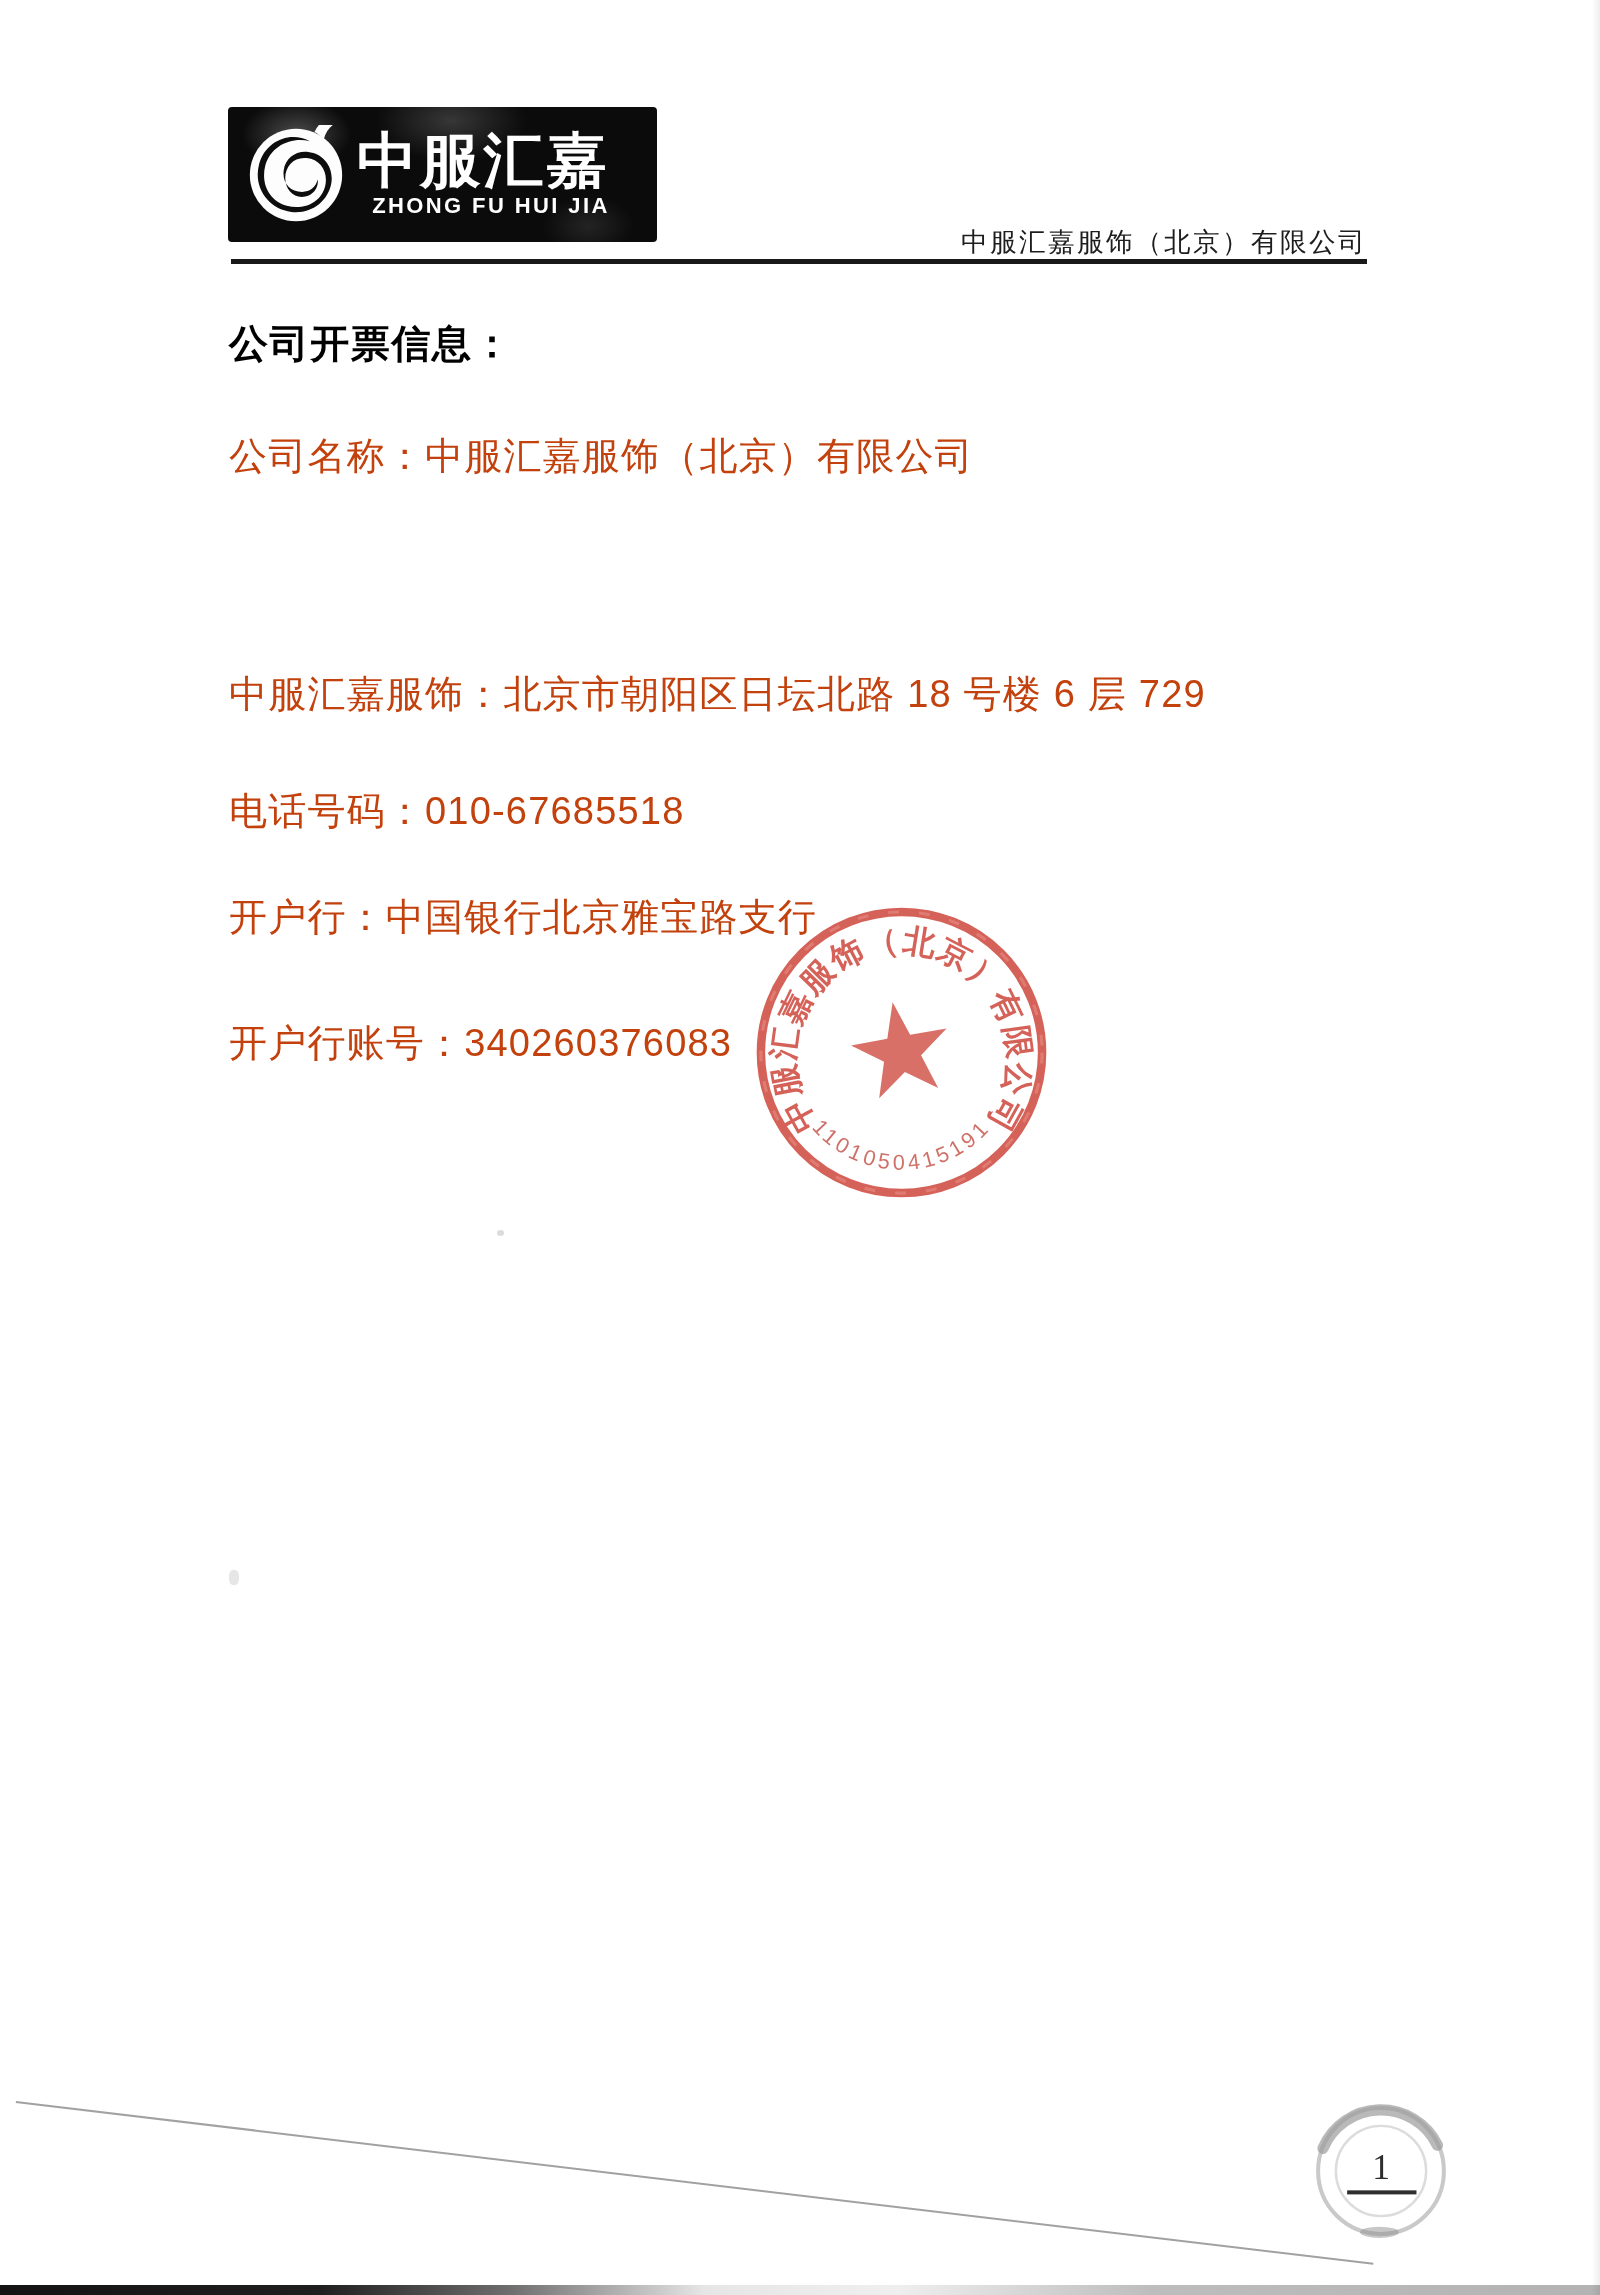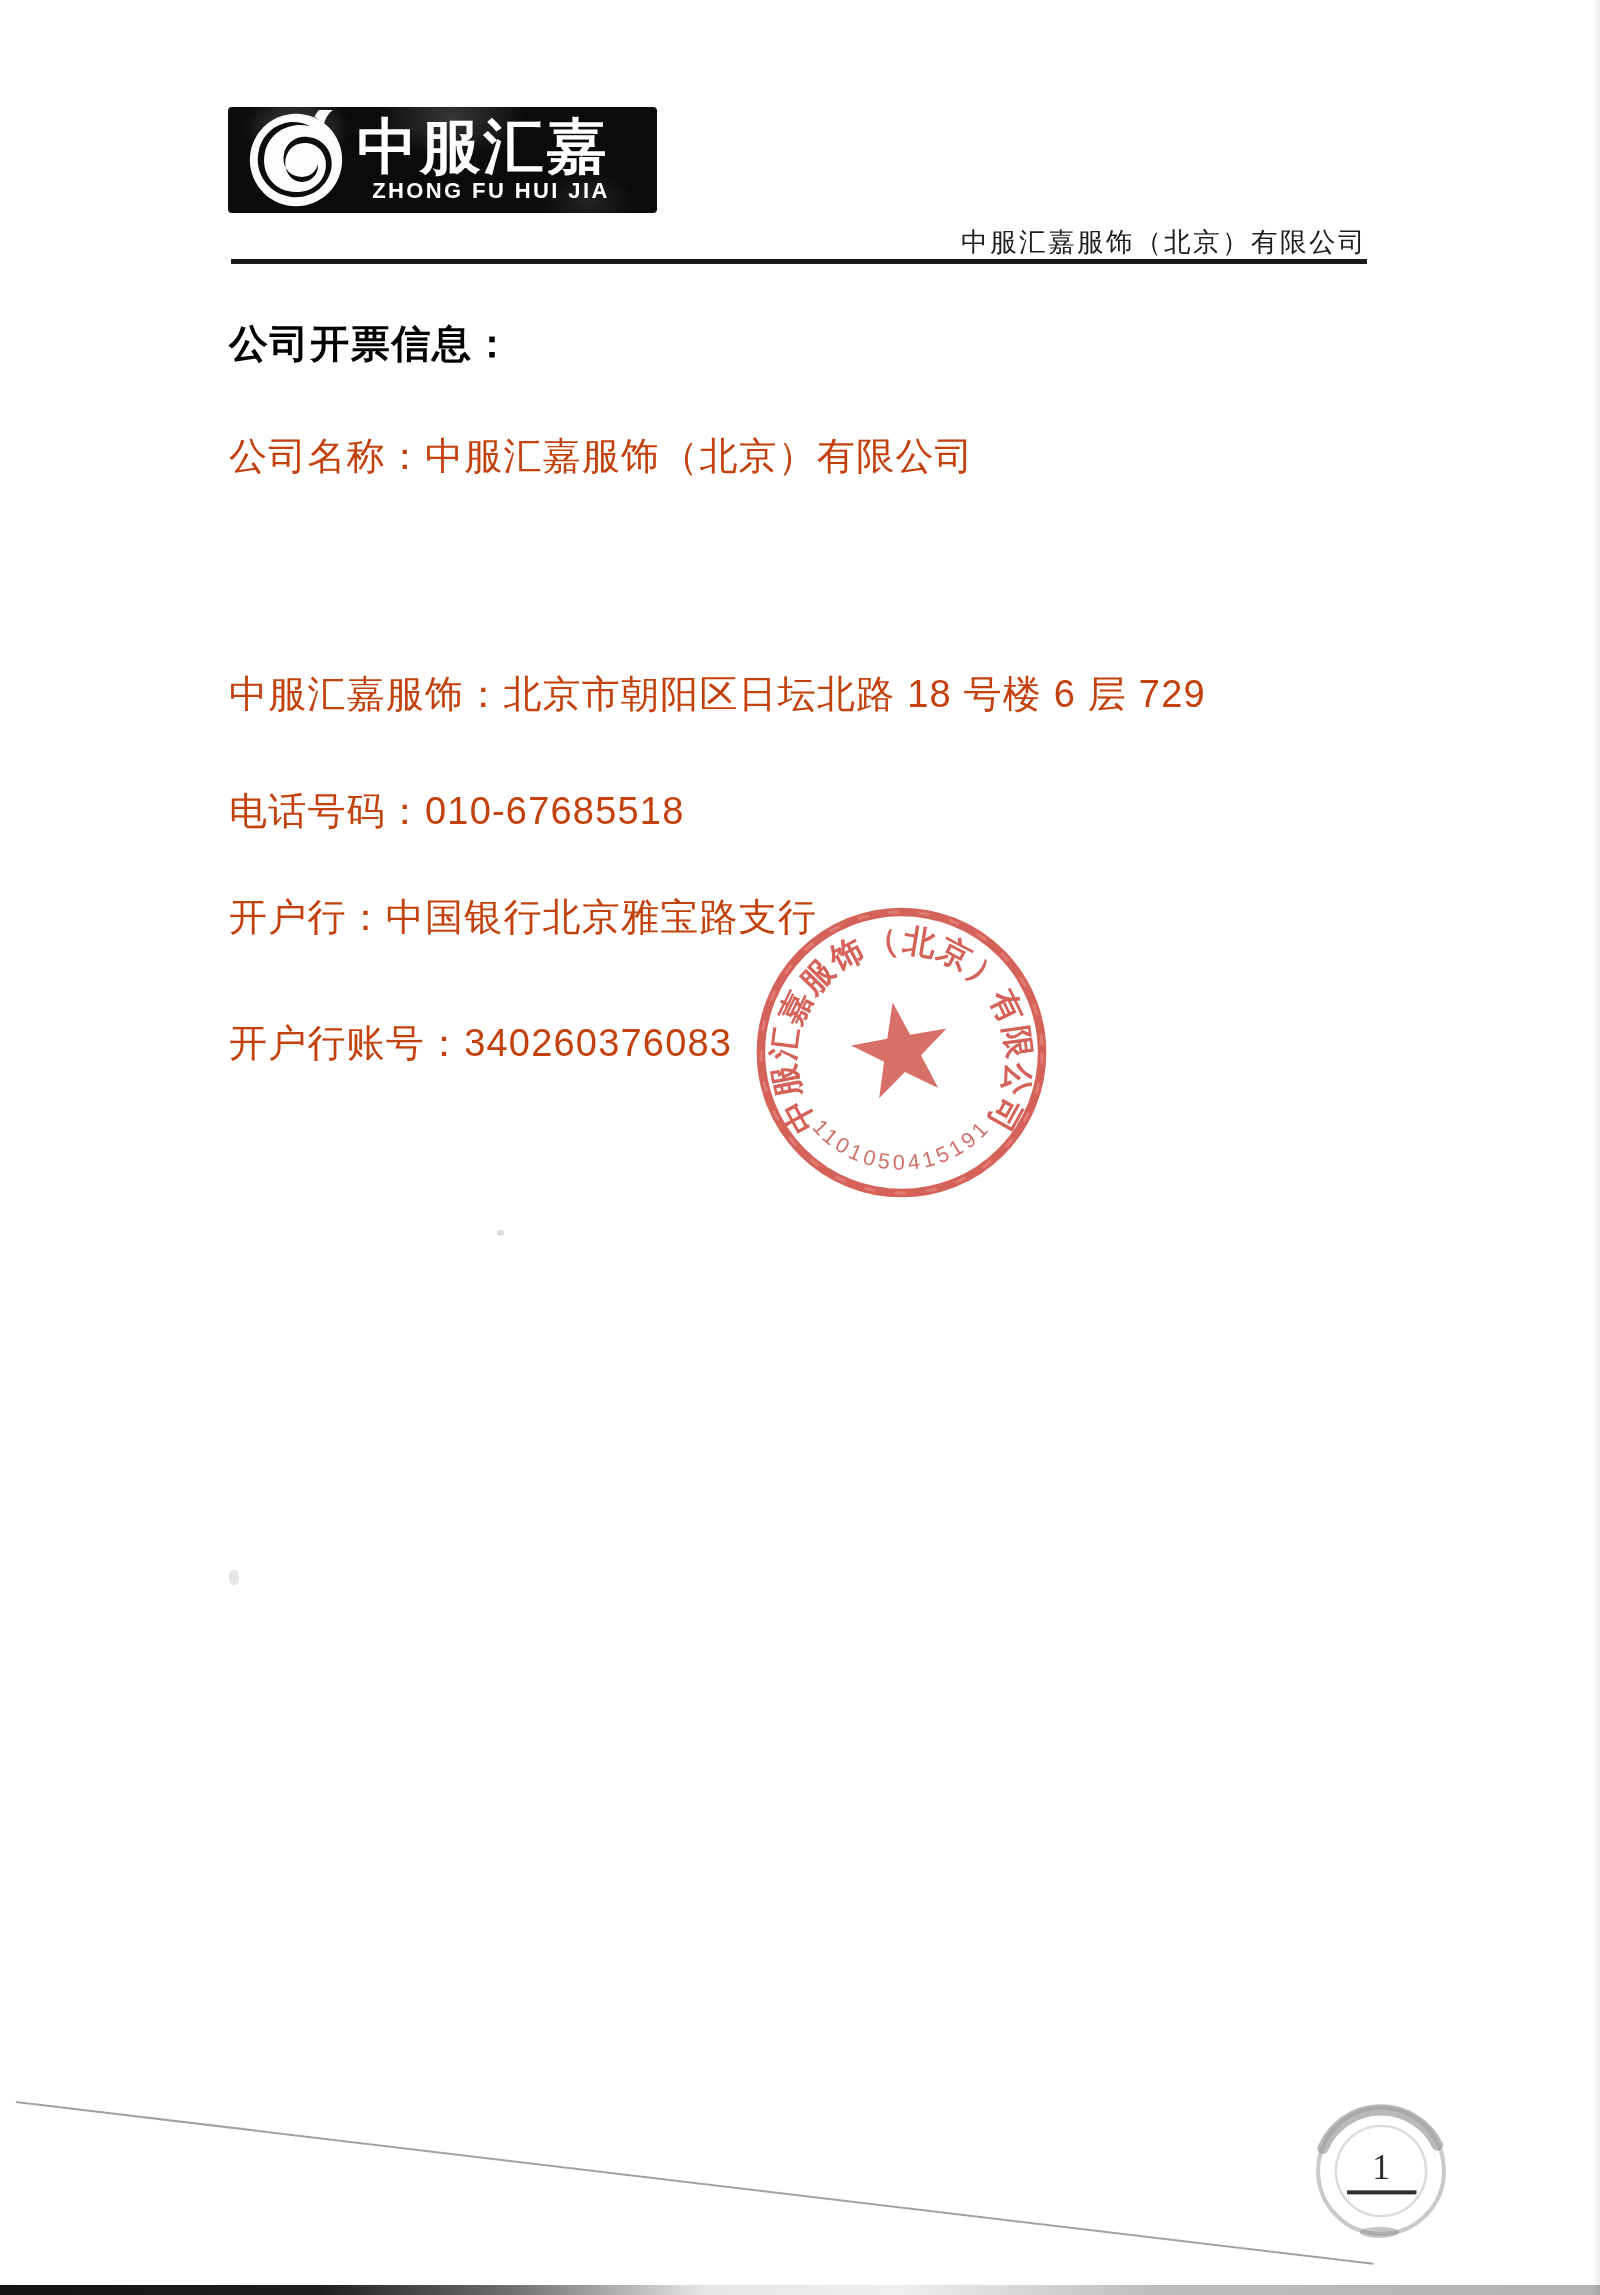--- a/index.html
+++ b/index.html
@@ -2,21 +2,21 @@
 <html style="font-size:13px"><head>
 <meta charset="utf-8">
 <style>
   html,body{margin:0;padding:0;background:#ffffff;}
   .page{
     position:relative;width:1600px;height:2295px;background:#ffffff;overflow:hidden;
     font-family:"Liberation Sans","DejaVu Sans",sans-serif;color:#161616;
   }
   
   .logo-box{
-    position:absolute;left:228px;top:107px;width:429px;height:106px;border-radius:4px;
+    position:absolute;left:228px;top:107px;width:429px;height:135px;border-radius:4px;
     background:
       radial-gradient(76px 48px at 16% 20%, rgba(255,255,255,.26), transparent 72%),
       radial-gradient(105px 56px at 52% 10%, rgba(255,255,255,.18), transparent 72%),
       radial-gradient(64px 42px at 84% 88%, rgba(255,255,255,.10), transparent 72%),
       #0b0b0b;
     display:flex;align-items:center;padding-left:17.7px;box-sizing:border-box;gap:11.3px;
   }
   .logo-emblem{width:100px;height:100px;flex:0 0 auto;}
   .logo-text{display:flex;flex-direction:column;justify-content:center;}
   .logo-cn{font-size:60px;font-weight:700;color:#ffffff;letter-spacing:3.2px;line-height:1.02;white-space:nowrap;}

